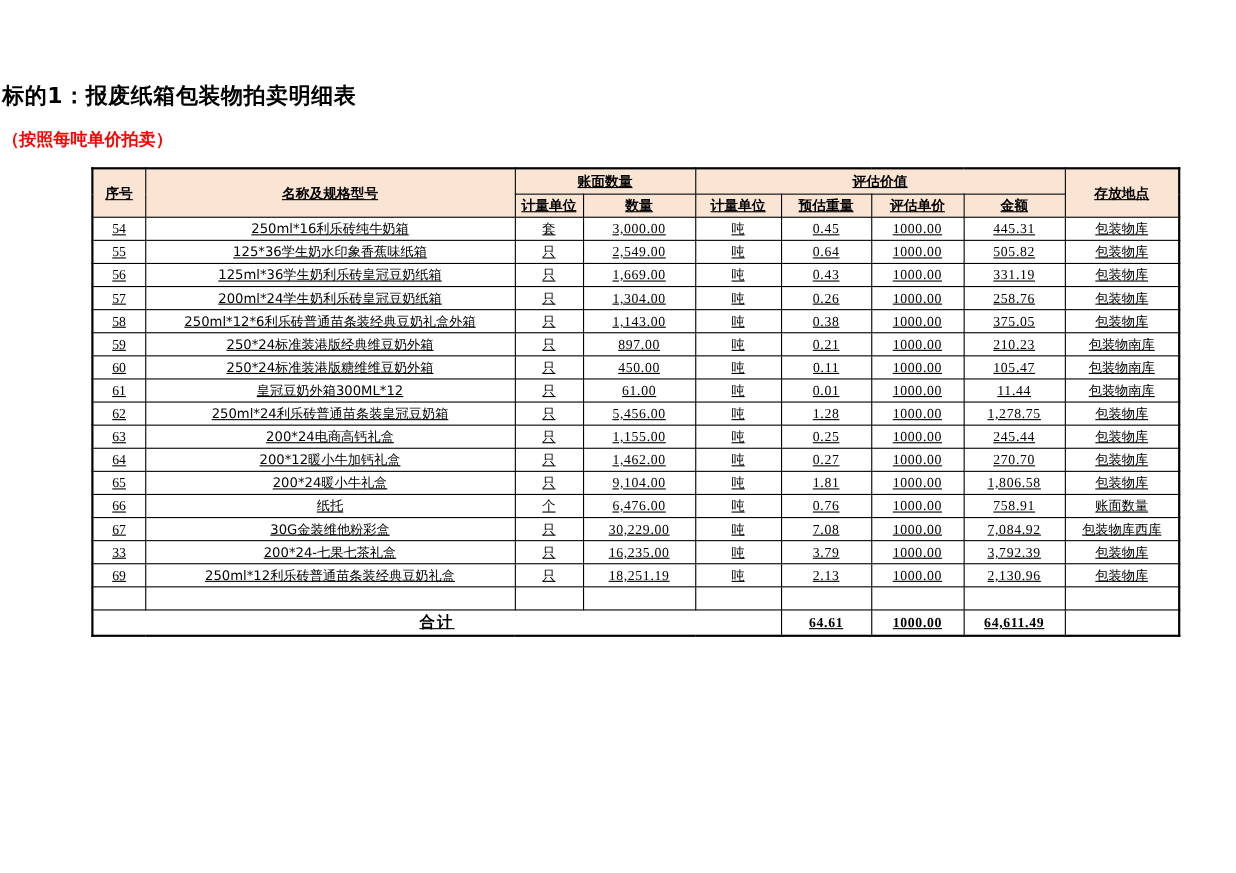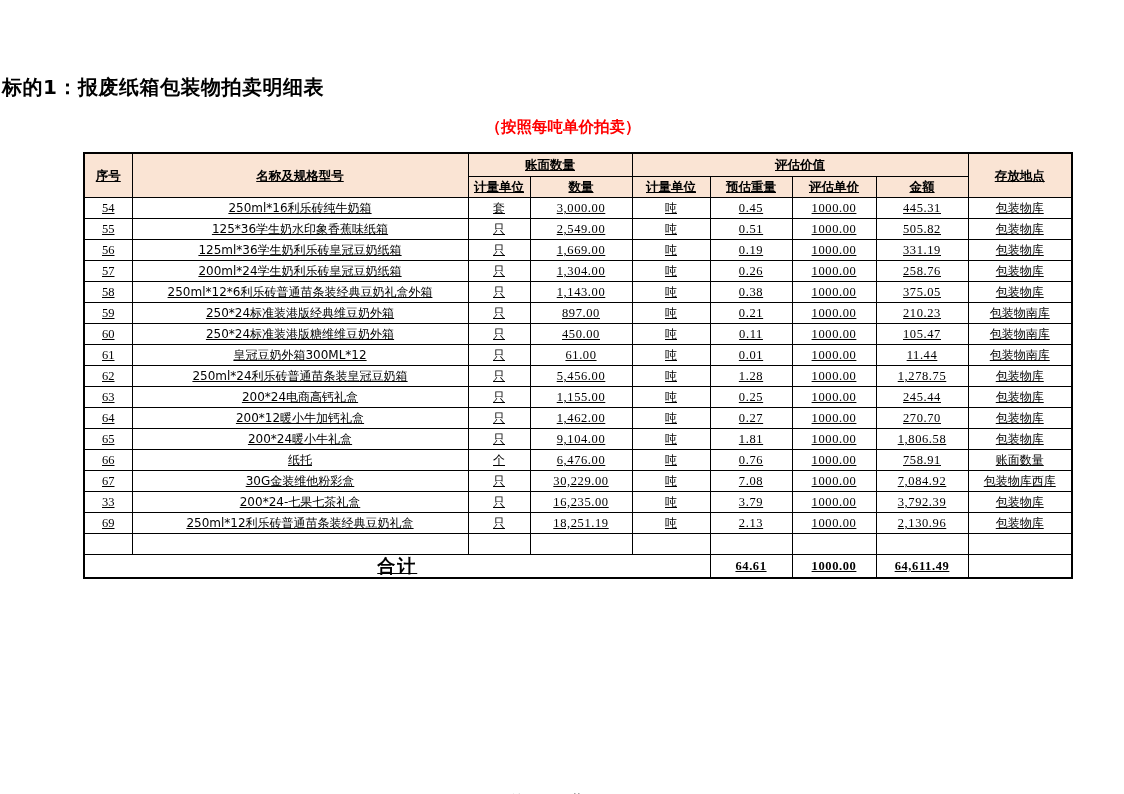--- a/index.html
+++ b/index.html
@@ -24,21 +24,20 @@
   }
   .doc-title {
     text-align: left;
     font-size: 20px;
     font-weight: bold;
     margin-top: 74px;
     letter-spacing: 0.5px;
     font-family: "DejaVu Sans", "Liberation Sans", sans-serif;
   }
   .doc-subtitle {
-    text-align: center;
     font-size: 15.5px;
     font-weight: bold;
     color: #ff0000;
     margin-top: 16px;
     font-family: "DejaVu Sans", "Liberation Sans", sans-serif;
   }
   .table-wrap {
     margin: 14px auto 0 auto;
     width: 960px;
     text-decoration: underline;
@@ -94,21 +93,21 @@
   tr.blank td {
     height: 20px;
   }
   tr.total td {
     font-weight: bold;
     height: 22px;
     line-height: 22px;
   }
   tr.total td.lbl {
     font-family: "DejaVu Sans", "Liberation Sans", sans-serif;
-    font-size: 18px;
+    font-size: 14px;
     letter-spacing: 2px;
   }
   .outer-frame {
     border: 2px solid #000000;
   }
   .footer {
     position: absolute;
     left: 0;
     right: 0;
     top: 718px;
@@ -175,32 +174,32 @@
           <td class="num">1000.00</td>
           <td class="num">445.31</td>
           <td class="cn">包装物库</td>
         </tr>
         <tr>
           <td class="idx">55</td>
           <td class="name">125*36学生奶水印象香蕉味纸箱</td>
           <td class="cn">只</td>
           <td class="num">2,549.00</td>
           <td class="cn">吨</td>
-          <td class="num">0.51</td>
+          <td class="num">0.64</td>
           <td class="num">1000.00</td>
           <td class="num">505.82</td>
           <td class="cn">包装物库</td>
         </tr>
         <tr>
           <td class="idx">56</td>
           <td class="name">125ml*36学生奶利乐砖皇冠豆奶纸箱</td>
           <td class="cn">只</td>
           <td class="num">1,669.00</td>
           <td class="cn">吨</td>
-          <td class="num">0.19</td>
+          <td class="num">0.43</td>
           <td class="num">1000.00</td>
           <td class="num">331.19</td>
           <td class="cn">包装物库</td>
         </tr>
         <tr>
           <td class="idx">57</td>
           <td class="name">200ml*24学生奶利乐砖皇冠豆奶纸箱</td>
           <td class="cn">只</td>
           <td class="num">1,304.00</td>
           <td class="cn">吨</td>

